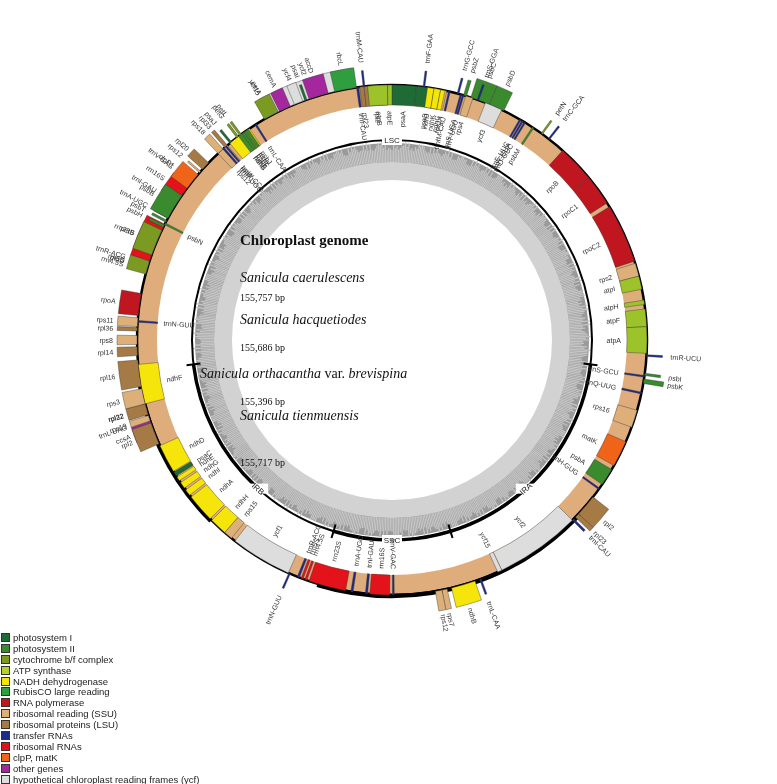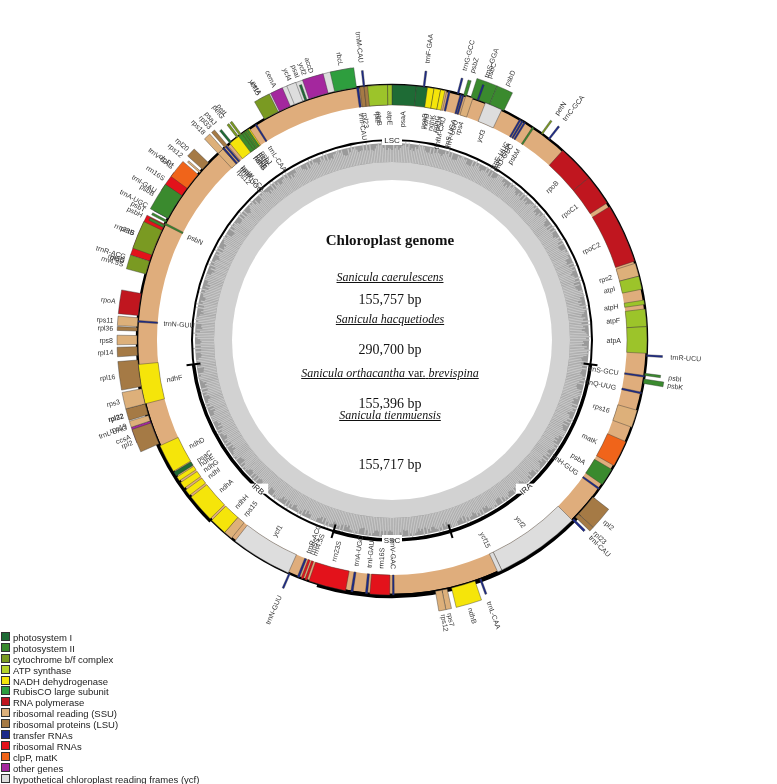--- a/index.html
+++ b/index.html
@@ -1,24 +1,24 @@
 <!DOCTYPE html>
 <html><head>
 <meta charset="utf-8">
 <style>
   html, body { margin:0; padding:0; background:#ffffff; }
   body { width:777px; height:784px; position:relative; overflow:hidden; font-family:"Liberation Sans", sans-serif; }
   #map { position:absolute; left:0; top:0; }
   .legend { position:absolute; left:1px; top:632px; font-family:"Liberation Sans", sans-serif; font-size:9.5px; color:#222; }
-  .legend-item { display:flex; height:10.9px; }
+  .legend-item { display:flex; align-items:center; height:10.9px; }
   .swatch { width:9px; height:9px; border:1px solid #333; margin-right:3px; box-sizing:border-box; }
-  .center-text { position:absolute; left:240px; width:300px; text-align:center; font-family:"Liberation Serif", serif; color:#111; }
+  .center-text { position:absolute; left:240px; width:300px; text-align:left; font-family:"Liberation Serif", serif; color:#111; }
   .ct-title { top:232px; font-weight:bold; font-size:15px; }
-  .ct-sp { font-style:italic; font-size:12px;text-decoration:underline; }
-  .ct-bp { font-size:14px; }
+  .ct-sp { font-style:italic; font-size:14px; }
+  .ct-bp { font-size:10px; }
   .gene-label { font-size:7px; fill:#333; font-family:"Liberation Sans", sans-serif; }
 </style>
 </head>
 <body>
 
 <svg id="map" width="777" height="784" viewBox="0 0 777 784">
     <circle cx="392" cy="340" r="197" fill="#9a9a9a"></circle>
     <g>
       <line x1="392" y1="162" x2="392" y2="150" stroke="#c6c6c6" stroke-width="1.2"></line>
       <line x1="393.55332331871057" y1="162.0067776945775" x2="393.7387234714719" y2="140.7620244558856" stroke="#c6c6c6" stroke-width="1.2"></line>
@@ -1017,21 +1017,21 @@
     <path d="M482.461658852352,84.54415591401968 A271,271 0 0 1 484.24285810773665,85.1819175801765 L478.79678530432784,100.2265276123432 A255,255 0 0 0 477.1207491046116,99.62641977149454 Z" fill="#1d2a8a" stroke="#333" stroke-width="0.4"></path>
     <text x="486.0495771000399" y="79.82971799744143" text-anchor="start" class="gene-label" transform="rotate(-70.3 486.0495771000399 77.32971799744143)">trnS-GGA</text>
     <path d="M485.4578128146958,102.74352016458374 A255,255 0 0 1 501.7803296861153,109.84075249078558 L493.17010774994935,127.89245817778277 A235,235 0 0 0 478.12778828020987,121.35187152422424 Z" fill="#dddddd" stroke="#333" stroke-width="0.4"></path>
     <text x="483.3135367838814" y="132.4932429658066" text-anchor="end" class="gene-label" transform="rotate(-66.5 483.3135367838814 129.9932429658066)">ycf3</text>
   </svg>
 
 <div class="center-text ct-title">Chloroplast genome</div>
 <div class="center-text ct-sp" style="top:270px">Sanicula caerulescens</div>
 <div class="center-text ct-bp" style="top:292px">155,757 bp</div>
 <div class="center-text ct-sp" style="top:312px">Sanicula hacquetiodes</div>
-<div class="center-text ct-bp" style="top:342px">290,700 bp</div>
+<div class="center-text ct-bp" style="top:342px">155,686 bp</div>
 <div class="center-text ct-sp" style="top:366px; left:200px; width:380px;"><span>Sanicula orthacantha</span> <span style="font-style:normal">var.</span> <span>brevispina</span></div>
 <div class="center-text ct-bp" style="top:396px">155,396 bp</div>
 <div class="center-text ct-sp" style="top:408px">Sanicula tienmuensis</div>
 <div class="center-text ct-bp" style="top:457px">155,717 bp</div>
 
 <div class="legend" id="legend">
     <div class="legend-item">
       <span class="swatch" style="background: rgb(30, 107, 53);"></span>
       <span>photosystem I</span>
     </div>
@@ -1046,21 +1046,21 @@
     <div class="legend-item">
       <span class="swatch" style="background: rgb(181, 210, 42);"></span>
       <span>ATP synthase</span>
     </div>
     <div class="legend-item">
       <span class="swatch" style="background: rgb(245, 229, 10);"></span>
       <span>NADH dehydrogenase</span>
     </div>
     <div class="legend-item">
       <span class="swatch" style="background: rgb(46, 158, 62);"></span>
-      <span>RubisCO large subunit</span>
+      <span>RubisCO large reading</span>
     </div>
     <div class="legend-item">
       <span class="swatch" style="background: rgb(192, 22, 31);"></span>
       <span>RNA polymerase</span>
     </div>
     <div class="legend-item">
       <span class="swatch" style="background: rgb(221, 176, 122);"></span>
       <span>ribosomal reading (SSU)</span>
     </div>
     <div class="legend-item">

